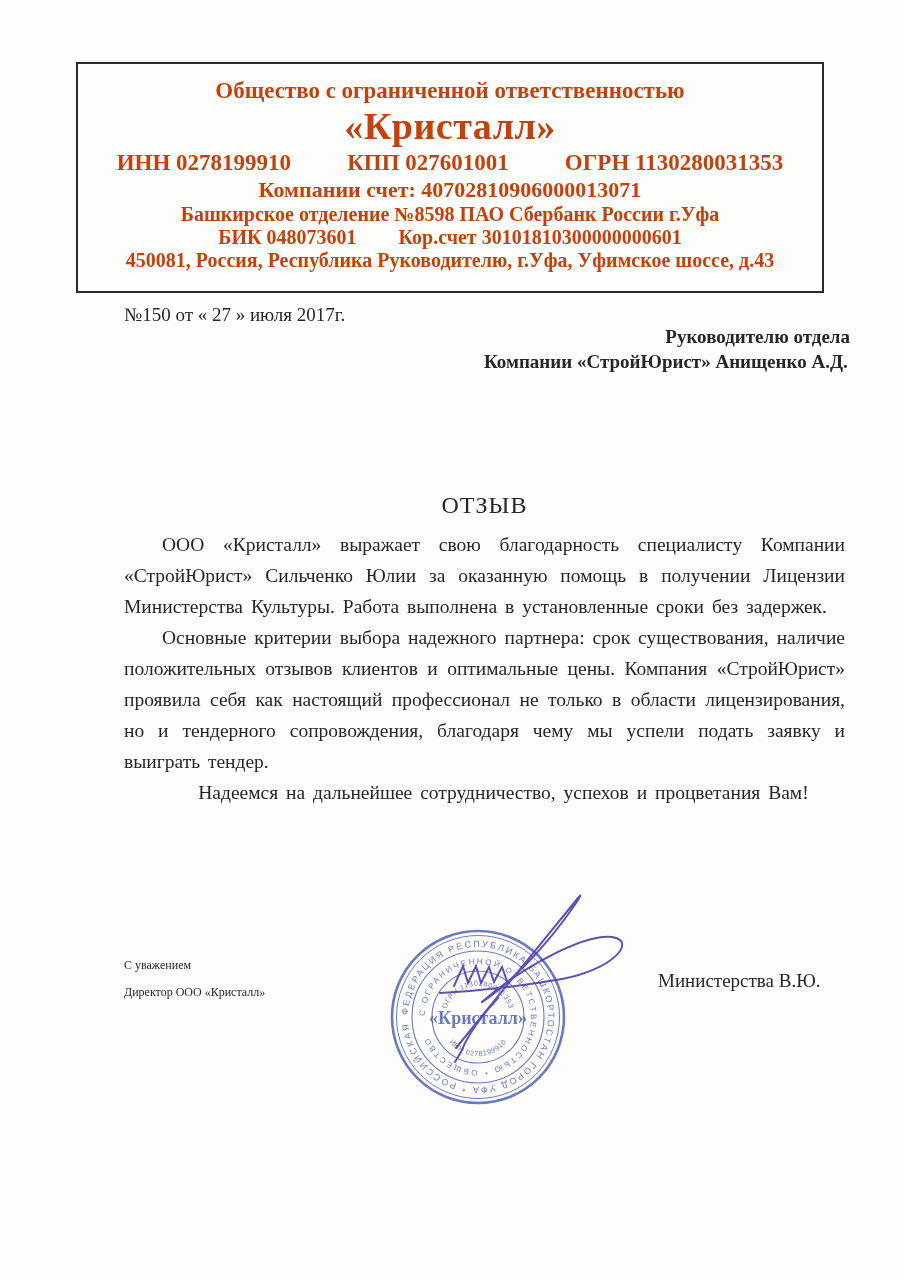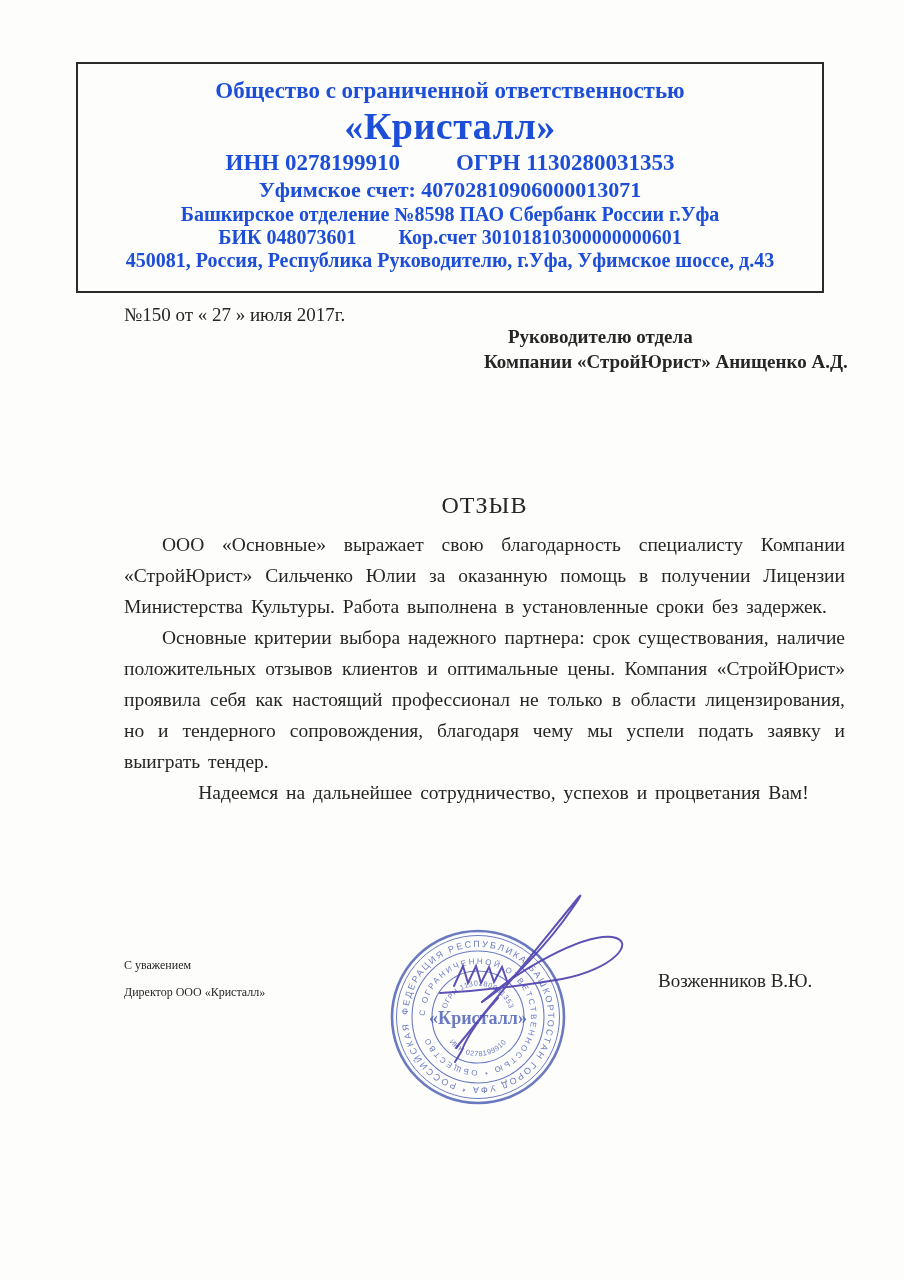--- a/index.html
+++ b/index.html
@@ -4,34 +4,34 @@
 <style>
   html,body{margin:0;padding:0;background:#e9e9e9;}
   .page{
     position:relative;width:904px;height:1280px;margin:0 auto;
     background:#fdfdfb;overflow:hidden;
     font-family:"Liberation Serif","DejaVu Serif",serif;color:#262626;
   }
   
   .letterhead{
     position:absolute;left:76px;top:62px;width:744px;height:214px;
-    border:2px solid #2b2b2b;text-align:center;color:#1d4ed8;
+    border:2px solid #2b2b2b;text-align:center;color:#c2410c;
     font-weight:bold;padding-top:13px;box-sizing:content-box;
   }
   .lh-orgtype{font-size:23px;line-height:27px;}
   .lh-orgname{font-size:38px;line-height:44px;letter-spacing:.5px;}
   .lh-codes{font-size:23px;line-height:29px;display:flex;justify-content:center;gap:56px;}
   .lh-account{font-size:22px;line-height:26px;}
   .lh-small{font-size:20px;line-height:23px;}
   .lh-codes2{display:flex;justify-content:center;gap:42px;}
   
   .refline{position:absolute;left:124px;top:304px;font-size:19px;}
   .addressee{position:absolute;left:484px;top:324px;width:366px;font-size:19px;
     font-weight:bold;line-height:25px;}
-  .addressee .l1{margin-left:24px;}
+  .addressee .l1{margin-left:24px;text-align:right;}
   
   .body-block{position:absolute;left:124px;top:492px;width:721px;}
   .review-title{text-align:center;font-size:24px;letter-spacing:1px;margin:0 0 10px 0;}
   .body-block p{
     margin:0;font-size:19.5px;line-height:31px;text-indent:38px;
     text-align:justify;word-spacing:3px;
   }
   .body-block p.last{text-align:center;}
   
   .signoff-left{position:absolute;left:124px;top:952px;font-size:12px;line-height:27px;}
@@ -43,50 +43,51 @@
 </head>
 <body>
 
 <div class="page">
 
   <div class="letterhead">
     <div class="lh-orgtype">Общество с ограниченной ответственностью</div>
     <div class="lh-orgname">«Кристалл»</div>
     <div class="lh-codes">
       <span>ИНН 0278199910</span>
+      <span>КПП 027601001</span>
       <span>ОГРН 1130280031353</span>
     </div>
-    <div class="lh-account">Уфимское счет:  40702810906000013071</div>
+    <div class="lh-account">Компании счет:  40702810906000013071</div>
     <div class="lh-small">Башкирское отделение №8598 ПАО Сбербанк России  г.Уфа</div>
     <div class="lh-small lh-codes2">
       <span>БИК 048073601</span>
       <span>Кор.счет 30101810300000000601</span>
     </div>
     <div class="lh-small">450081, Россия, Республика Руководителю, г.Уфа, Уфимское шоссе, д.43</div>
   </div>
 
   <div class="refline">№150 от « 27 » июля 2017г.</div>
 
   <div class="addressee">
     <div class="l1">Руководителю отдела</div>
     <div>Компании «СтройЮрист» Анищенко А.Д.</div>
   </div>
 
   <div class="body-block">
     <div class="review-title">ОТЗЫВ</div>
-    <p>ООО «Основные» выражает свою благодарность специалисту Компании «СтройЮрист» Сильченко Юлии за оказанную помощь в получении Лицензии Министерства Культуры. Работа выполнена в установленные сроки без задержек.</p>
+    <p>ООО «Кристалл» выражает свою благодарность специалисту Компании «СтройЮрист» Сильченко Юлии за оказанную помощь в получении Лицензии Министерства Культуры. Работа выполнена в установленные сроки без задержек.</p>
     <p>Основные критерии выбора надежного партнера: срок существования, наличие положительных отзывов клиентов и оптимальные цены. Компания «СтройЮрист» проявила себя как настоящий профессионал не только в области лицензирования, но и тендерного сопровождения, благодаря чему мы успели подать заявку и выиграть тендер.</p>
     <p class="last">Надеемся на дальнейшее сотрудничество, успехов и процветания Вам!</p>
   </div>
 
   <div class="signoff-left">
     <div>С уважением</div>
     <div>Директор ООО «Кристалл»</div>
   </div>
-  <div class="signoff-name">Возженников В.Ю.</div>
+  <div class="signoff-name">Министерства В.Ю.</div>
 
   <div class="seal-wrap">
     <svg width="320" height="260" viewBox="0 0 320 260">
 
       <g stroke="#4a5db4" fill="none" opacity="0.82">
         <circle cx="108" cy="139" r="86" stroke-width="2.6"></circle>
         <circle cx="108" cy="139" r="81.5" stroke-width="1"></circle>
         <circle cx="108" cy="139" r="66" stroke-width="1.1"></circle>
         <circle cx="108" cy="139" r="46" stroke-width="1.1"></circle>
       </g>

